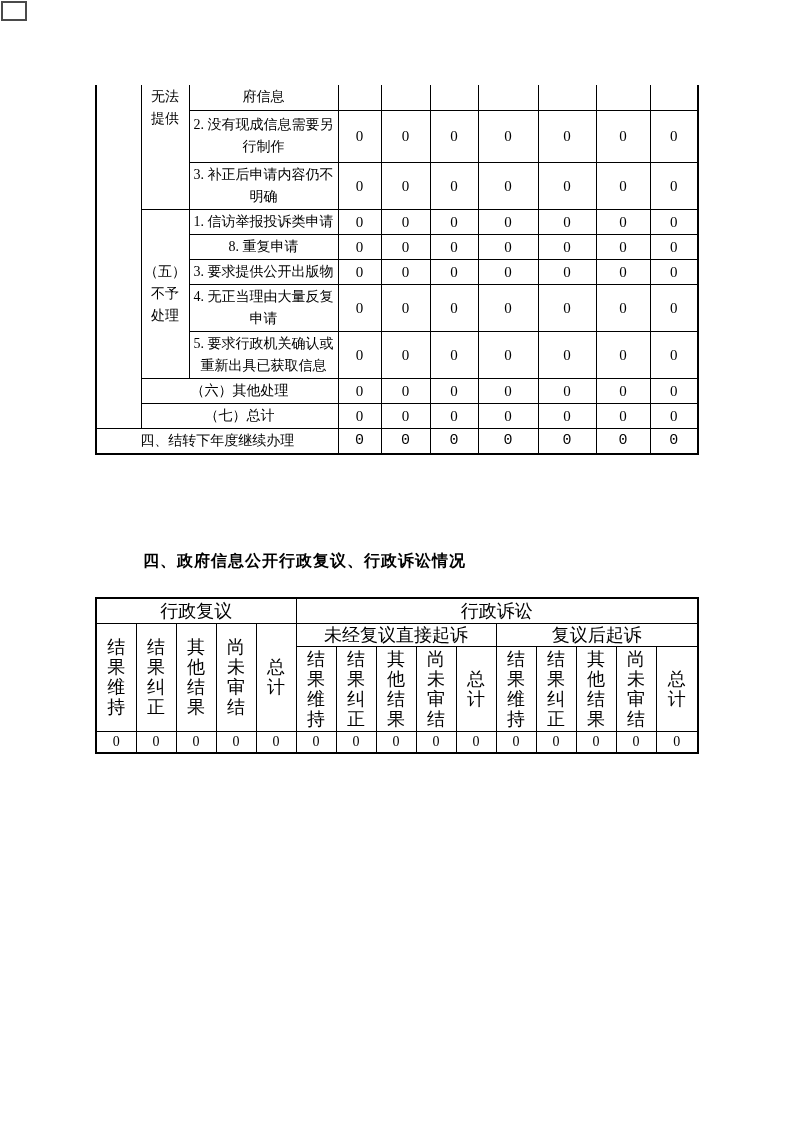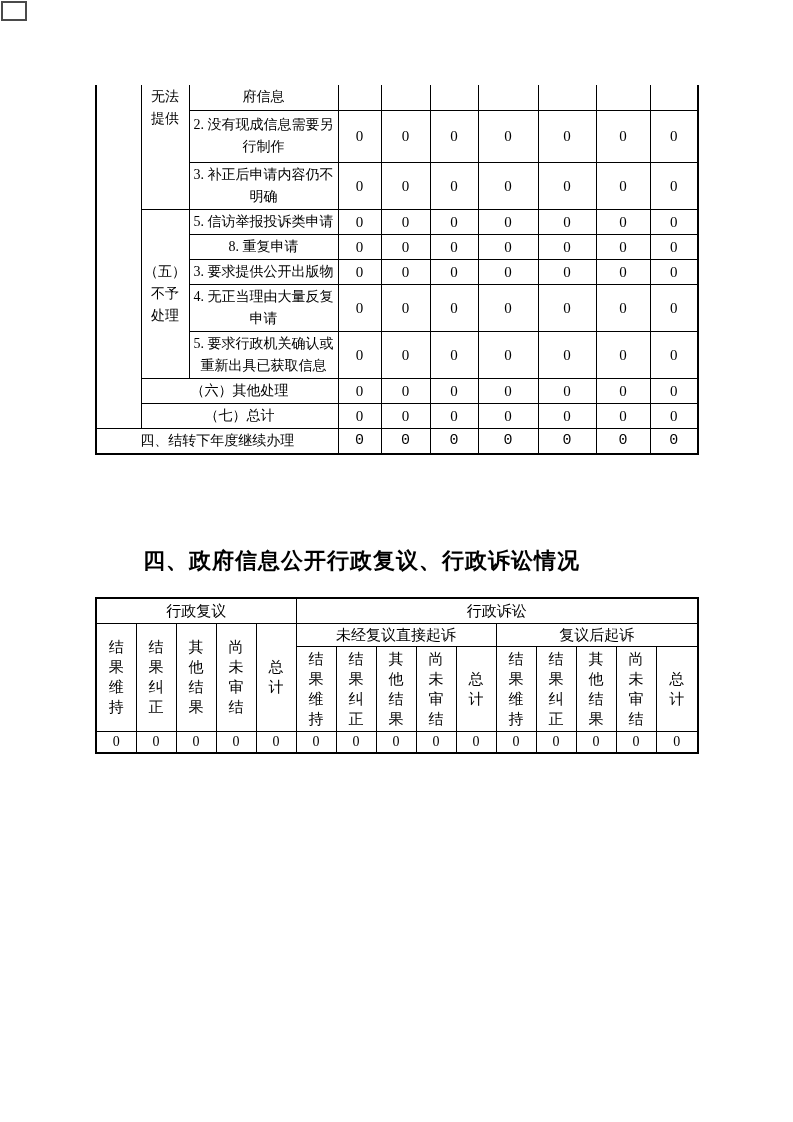--- a/index.html
+++ b/index.html
@@ -27,28 +27,28 @@
   .t1 .v { font-size:15px; }
   .rA { height:25px; } .rB { height:52px; } .rC { height:43px; }
   .rD { height:23px; } .rE { height:23px; } .rF { height:24px; }
   .rG { height:47px; } .rH { height:46px; } .rI { height:24px; }
   .rJ { height:23px; } .rK { height:22px;font-family:Liberation Mono, monospace; }
 
   
   .h4 {
     position:absolute; left:95px; top:548px; width:640px;
     font-family:"Liberation Sans", sans-serif; font-weight:bold;
-    font-size:22px; line-height:25px; letter-spacing:1px; padding-left:48px;
+    font-size:16px; line-height:25px; letter-spacing:1px; padding-left:48px;
   }
 
   
   .t2 { left:95px; top:597px; width:602px; border:2px solid #000; }
   .t2 td {
     border:1px solid #000; text-align:center; vertical-align:middle;
-    font-size:15px; line-height:20px; padding:0;
+    font-size:18px; line-height:20px; padding:0;
   }
   .t2 tr.h1 { height:25px; }
   .t2 tr.h2 { height:23px; }
   .t2 tr.h3 { height:85px; }
   .t2 tr.dv { height:20px; }
   .t2 .v { font-size:14px; }
   .vlabel {
     display:inline-block; width:1.1em; line-height:20px;
     word-break:break-all; white-space:normal;
   }
@@ -120,21 +120,21 @@
           <td class="v">0</td>
           <td class="v">0</td>
           <td class="v">0</td>
     </tr>
     <tr class="rD">
       <td rowspan="5">
         <span class="gline">（五）</span>
         <span class="gline">不予</span>
         <span class="gline">处理</span>
       </td>
-      <td class="desc">5. 信访举报投诉类申请</td>
+      <td class="desc">1. 信访举报投诉类申请</td>
       <td class="v">0</td>
           <td class="v">0</td>
           <td class="v">0</td>
           <td class="v">0</td>
           <td class="v">0</td>
           <td class="v">0</td>
           <td class="v">0</td>
     </tr>
     <tr class="rE">
       <td class="desc">8. 重复申请</td>

